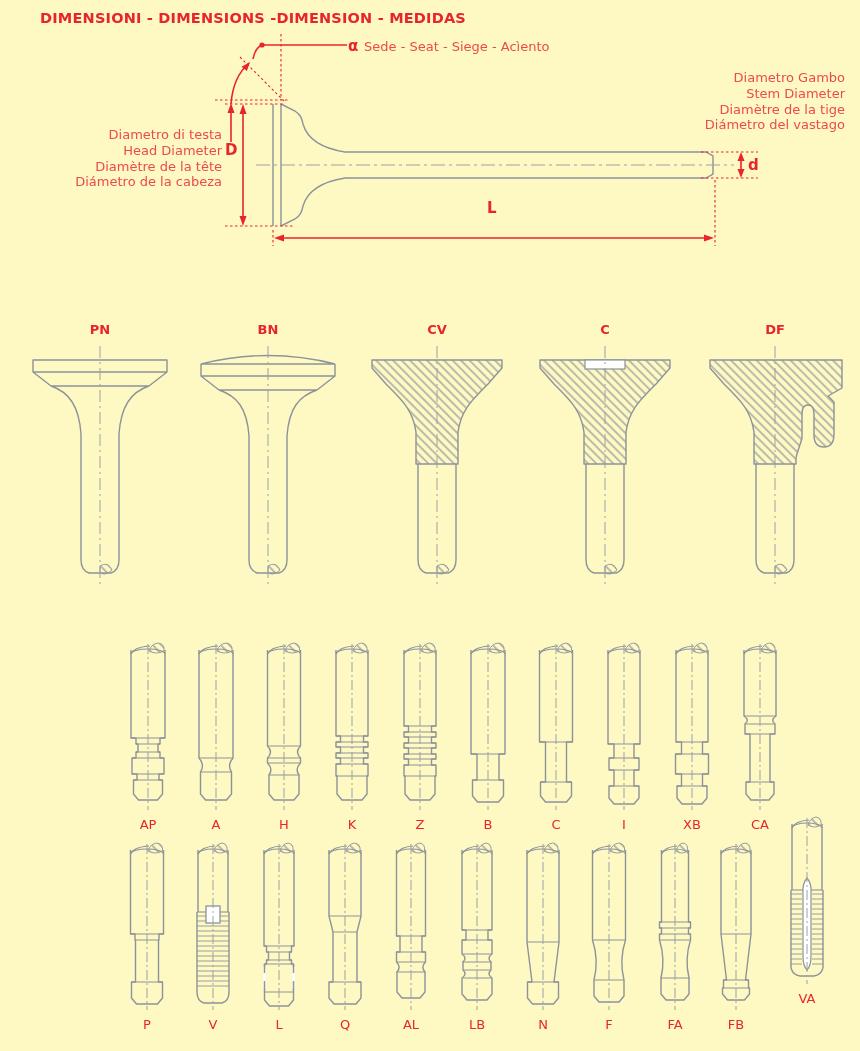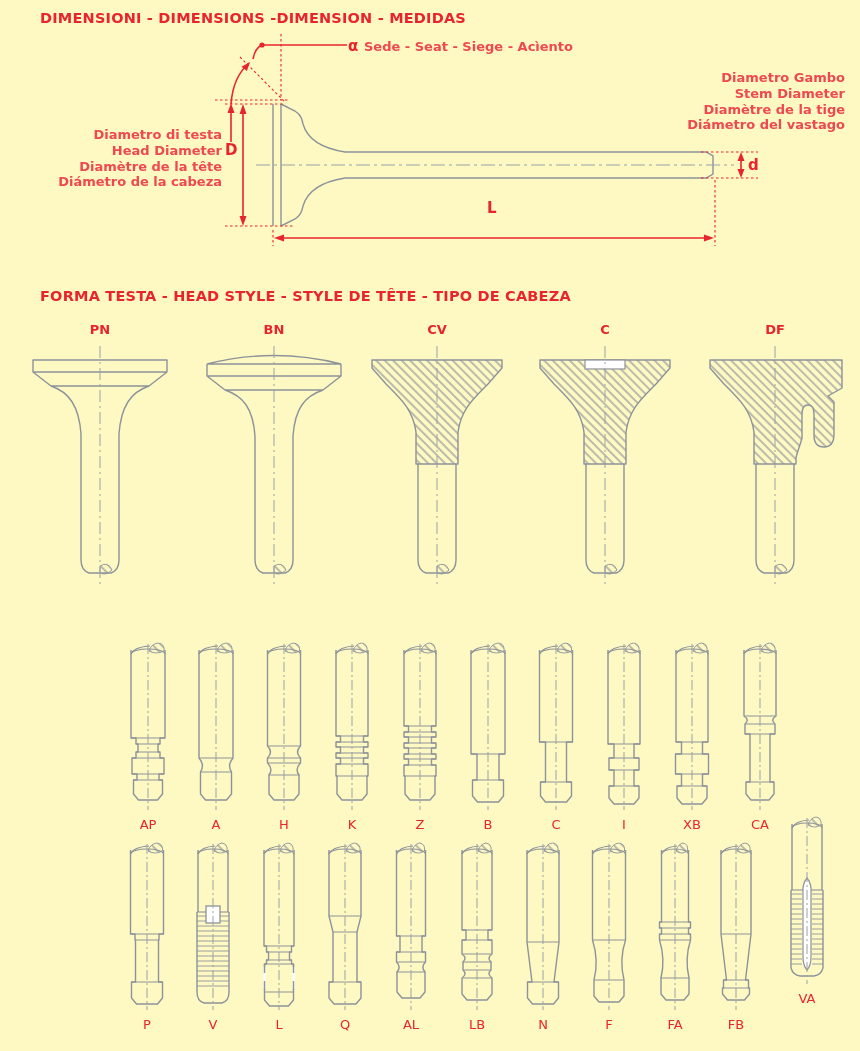--- a/index.html
+++ b/index.html
@@ -9,21 +9,21 @@
   }
   html,body{margin:0;padding:0;background:#fff;}
   .page{
     position:relative;width:860px;height:1051px;background:#fef9c3;overflow:hidden;
     font-family:"DejaVu Sans","Liberation Sans",sans-serif;
   }
   .sec-title{
     position:absolute;color:var(--red);font-weight:700;font-size:14.5px;letter-spacing:.2px;white-space:nowrap;
   }
   .ann{
-    position:absolute;color:var(--redsoft);font-size:13px;line-height:15.8px;white-space:pre-line;font-weight:bold;
+    position:absolute;color:var(--redsoft);font-size:13px;line-height:15.8px;white-space:pre-line;
   }
   .letter{
     position:absolute;color:var(--red);font-weight:700;font-size:15px;
   }
   .dimsvg{position:absolute;left:0;top:0;}
   .col{position:absolute;}
   .col .lbl{
     color:var(--red);font-weight:700;font-size:13px;text-align:center;height:20px;
   }
   .stem-item{position:absolute;width:56px;}
@@ -83,34 +83,33 @@
 Diamètre de la tige
 Diámetro del vastago</div>
   <div class="ann" style="left:30px;top:127px;width:192px;text-align:right;">Diametro di testa
 Head Diameter
 Diamètre de la tête
 Diámetro de la cabeza</div>
   <div class="letter" style="left:225px;top:141px;">D</div>
   <div class="letter" style="left:748px;top:156px;">d</div>
   <div class="letter" style="left:487px;top:199px;">L</div>
 
-  <div class="sec-title" style="left:40px;top:288px;">FORMA TESTA - HEAD STYLE - STYLE DE TÊTE - TIPO DE CABEZA</div>
   <div id="heads-row">
       <div class="col" style="left: 25px; top: 322px; width: 150px;"><div class="lbl">PN</div><svg width="150" height="245" viewBox="0 0 150 245">
           <defs>
             <pattern id="hp1" patternUnits="userSpaceOnUse" width="6" height="6" patternTransform="rotate(-45)">
               <line x1="3" y1="0" x2="3" y2="6" stroke="#8d939a" stroke-width="1.2"></line>
             </pattern>
           </defs>
           <path d="M8,18 H142 V30 H8 Z M8,30 L26,44 M142,30 L124,44 M26,44 H124 M26,44 C44,50 54,64 56,92 M124,44 C106,50 96,64 94,92" stroke="#8d939a" stroke-width="1.4" fill="none" stroke-linejoin="round"></path>
           <path d="M56,92 V218 Q56,228 64,231 L86,231 Q94,228 94,218 V92" stroke="#8d939a" stroke-width="1.4" fill="none" stroke-linejoin="round"></path>
           <path d="M75,224 Q83,219 87,228 Q79,235 75,230 Z" fill="url(#hp1)" stroke="#8d939a" stroke-width="0.9"></path>
           <line x1="75" y1="4" x2="75" y2="242" stroke="#9aa1a8" stroke-width="1" stroke-dasharray="12 4 2 4"></line>
         </svg></div>
-      <div class="col" style="left: 199px; top: 322px; width: 150px;"><div class="lbl">BN</div><svg width="150" height="245" viewBox="0 0 150 245">
+      <div class="col" style="left: 193px; top: 322px; width: 150px;"><div class="lbl">BN</div><svg width="150" height="245" viewBox="0 0 150 245">
           <defs>
             <pattern id="hp2" patternUnits="userSpaceOnUse" width="6" height="6" patternTransform="rotate(-45)">
               <line x1="3" y1="0" x2="3" y2="6" stroke="#8d939a" stroke-width="1.2"></line>
             </pattern>
           </defs>
           <path d="M8,22 Q75,5 142,22 M8,22 V34 H142 V22 M8,22 H142 M8,34 L26,48 M142,34 L124,48 M26,48 H124 M26,48 C44,54 54,66 56,94 M124,48 C106,54 96,66 94,94" stroke="#8d939a" stroke-width="1.4" fill="none" stroke-linejoin="round"></path>
           <path d="M56,94 V218 Q56,228 64,231 L86,231 Q94,228 94,218 V94" stroke="#8d939a" stroke-width="1.4" fill="none" stroke-linejoin="round"></path>
           <path d="M75,224 Q83,219 87,228 Q79,235 75,230 Z" fill="url(#hp2)" stroke="#8d939a" stroke-width="0.9"></path>
           <line x1="75" y1="4" x2="75" y2="242" stroke="#9aa1a8" stroke-width="1" stroke-dasharray="12 4 2 4"></line>
         </svg></div>

